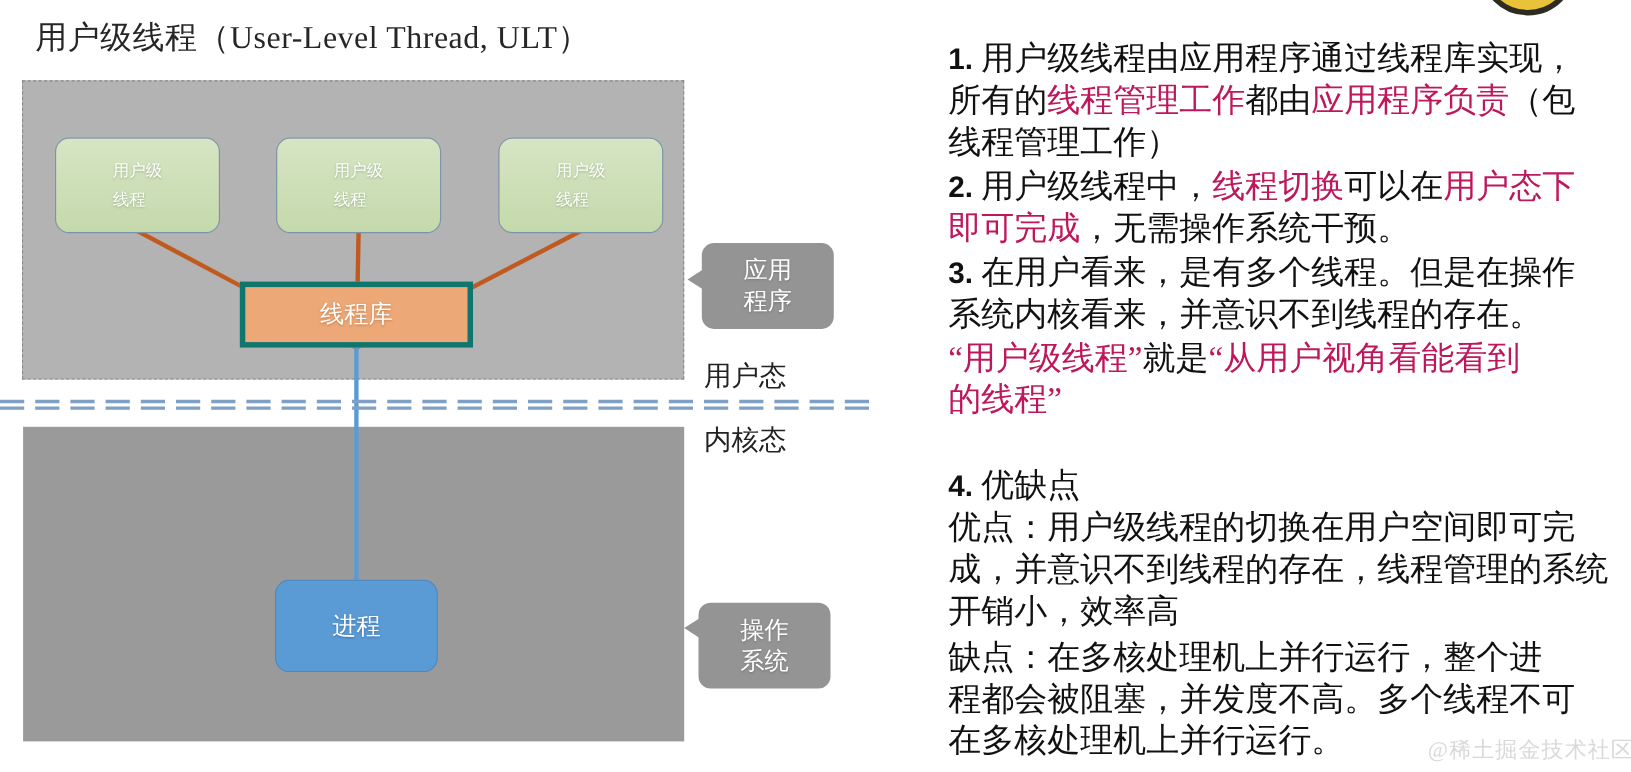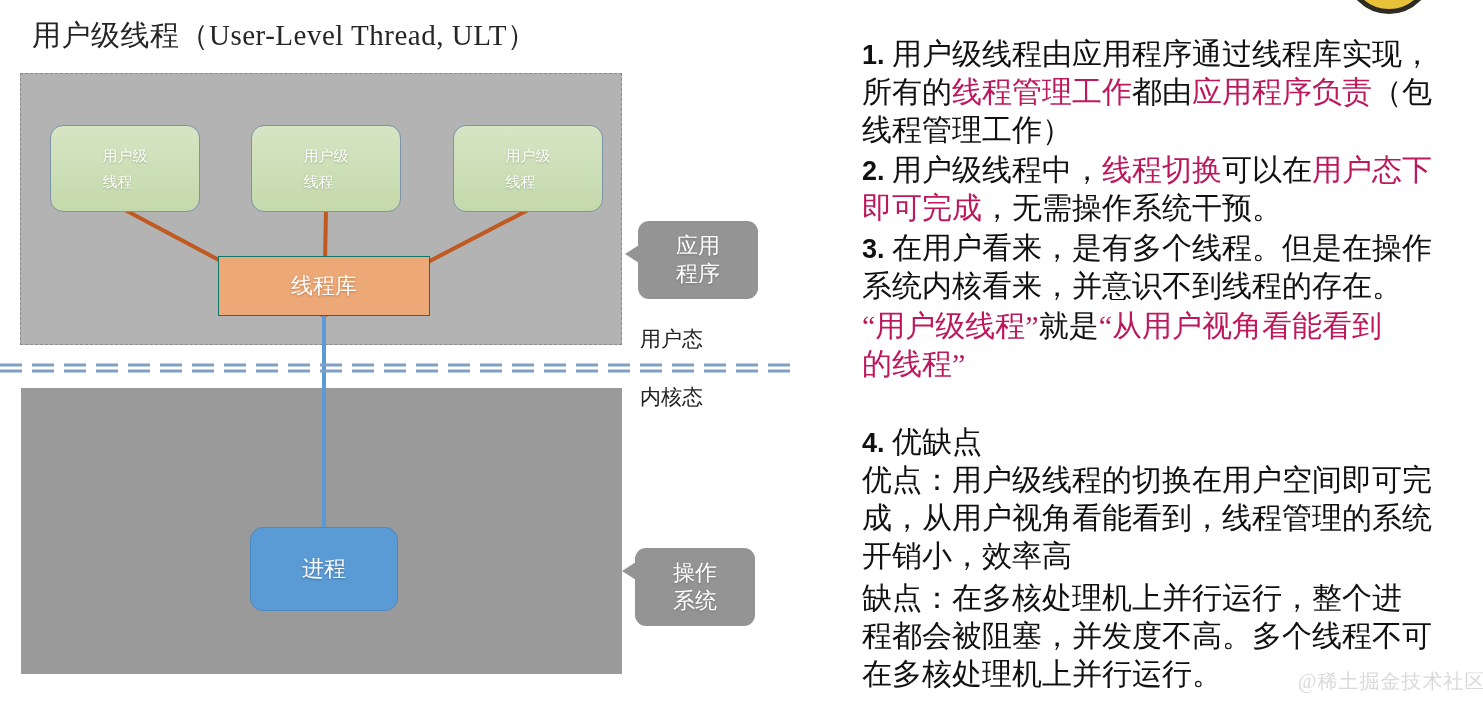--- a/index.html
+++ b/index.html
@@ -40,21 +40,21 @@
     color:#ffffff;font-size:15px;line-height:26px;text-align:left;
     font-family:Liberation Serif, serif;
     text-shadow:0 1px 2px rgba(90,110,80,.45);
   }
   #th1{left:50px;top:125px;}
   #th2{left:251px;top:125px;}
   #th3{left:453px;top:125px;}
 
   .lib-box{
     position:absolute;left:218px;top:256px;width:212px;height:60px;
-    background:#eda877;border:1px solid #0f766e;box-sizing:border-box;
+    background:#eda877;border:5px solid #0f766e;box-sizing:border-box;
     display:flex;align-items:center;justify-content:center;
   }
   .lib-box .txt{
     color:#ffffff;font-size:22px;
     font-family:"Liberation Serif","DejaVu Serif",serif;
     text-shadow:0 1px 2px rgba(150,80,30,.5);
   }
 
   .proc-box{
     position:absolute;left:250px;top:527px;width:148px;height:84px;
@@ -63,21 +63,21 @@
   }
   .proc-box .txt{
     color:#ffffff;font-size:22px;
     font-family:"Liberation Serif","DejaVu Serif",serif;
     text-shadow:0 1px 2px rgba(30,70,120,.5);
   }
 
   svg.connectors{position:absolute;left:0;top:0;width:845px;height:702px;overflow:visible;}
 
   .mode-label{
-    position:absolute;font-size:21px;color:#222;
+    position:absolute;font-size:25px;color:#222;
     font-family:"Liberation Serif","DejaVu Serif",serif;white-space:nowrap;
   }
   #lbl-user{left:640px;top:325px;}
   #lbl-kernel{left:640px;top:383px;}
 
   .callout{
     position:absolute;background:#949494;border-radius:11px;
     display:flex;align-items:center;justify-content:center;margin-top:24px;
   }
   .callout .txt{
@@ -219,21 +219,21 @@
     <div class="note-line" style="top:308px">
       <span class="red">“用户级线程”</span><span>就是</span><span class="red">“从用户视角看能看到</span>
     </div>
     <div class="note-line red" style="top:346px">的线程”</div>
 
     <div class="note-line" style="top:424px">
       <span class="num">4.</span>
       <span>优缺点</span>
     </div>
     <div class="note-line" style="top:462px">优点：用户级线程的切换在用户空间即可完</div>
-    <div class="note-line" style="top:500px">成，从用户视角看能看到，线程管理的系统</div>
+    <div class="note-line" style="top:500px">成，并意识不到线程的存在，线程管理的系统</div>
     <div class="note-line" style="top:538px">开销小，效率高</div>
     <div class="note-line" style="top:580px">缺点：在多核处理机上并行运行，整个进</div>
     <div class="note-line" style="top:618px">程都会被阻塞，并发度不高。多个线程不可</div>
     <div class="note-line" style="top:656px">在多核处理机上并行运行。</div>
   </div>
 
   <div class="yellow-blob"></div>
   <div class="watermark">@稀土掘金技术社区</div>
 </div>
 

